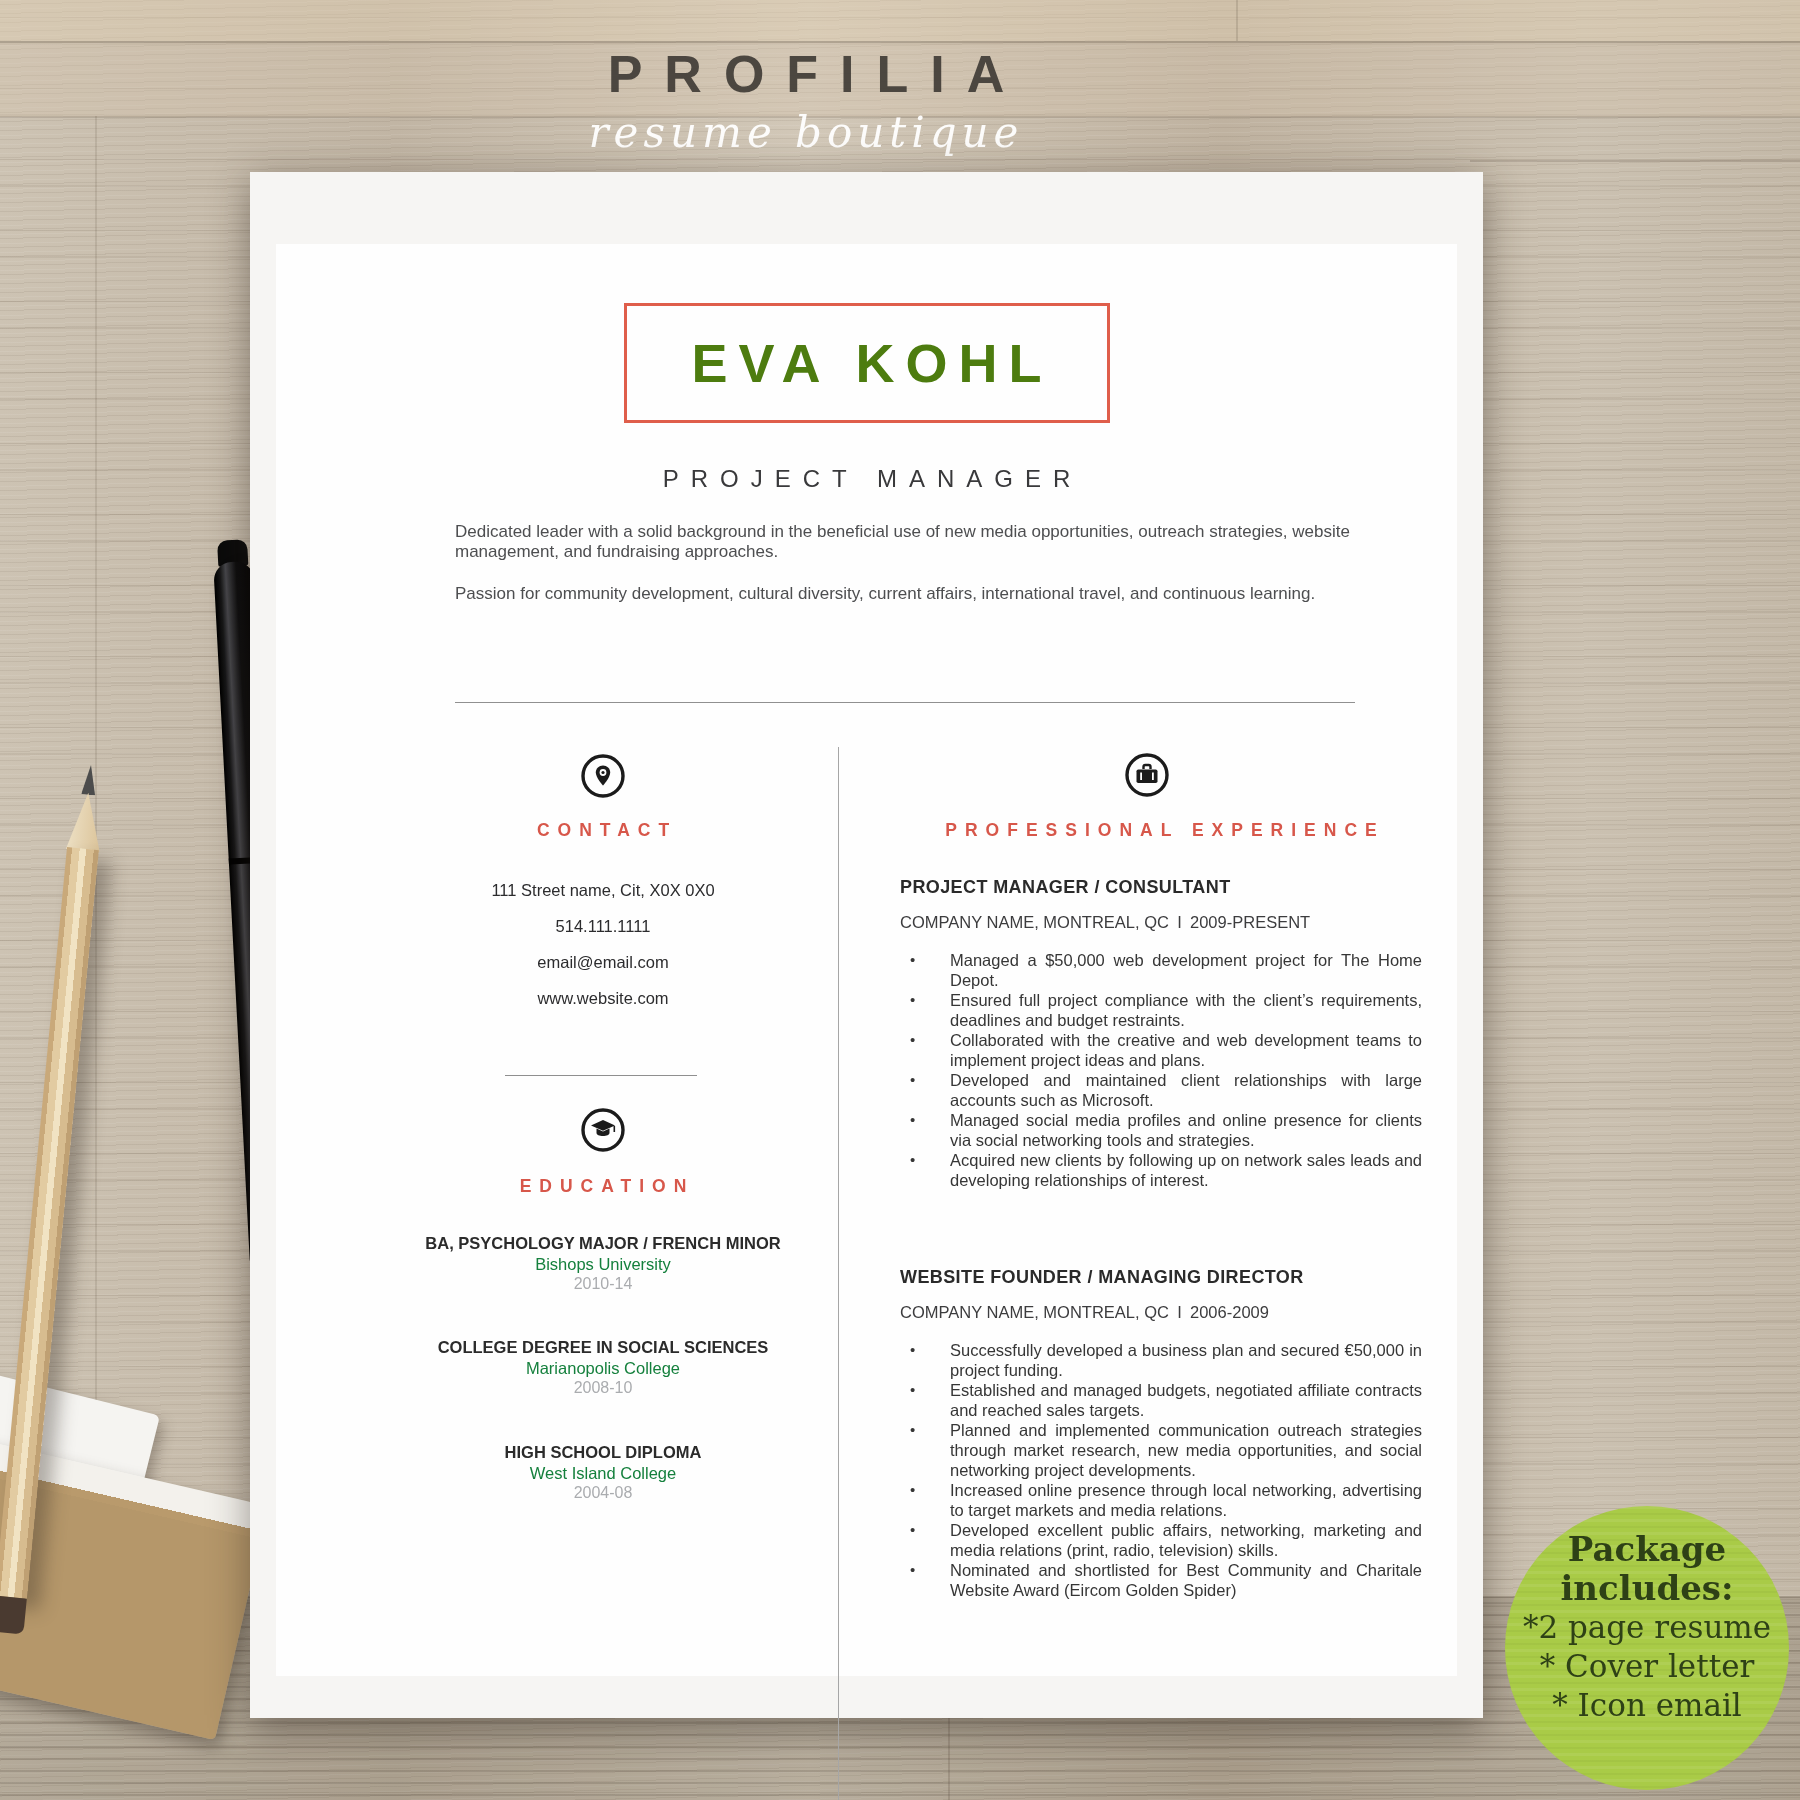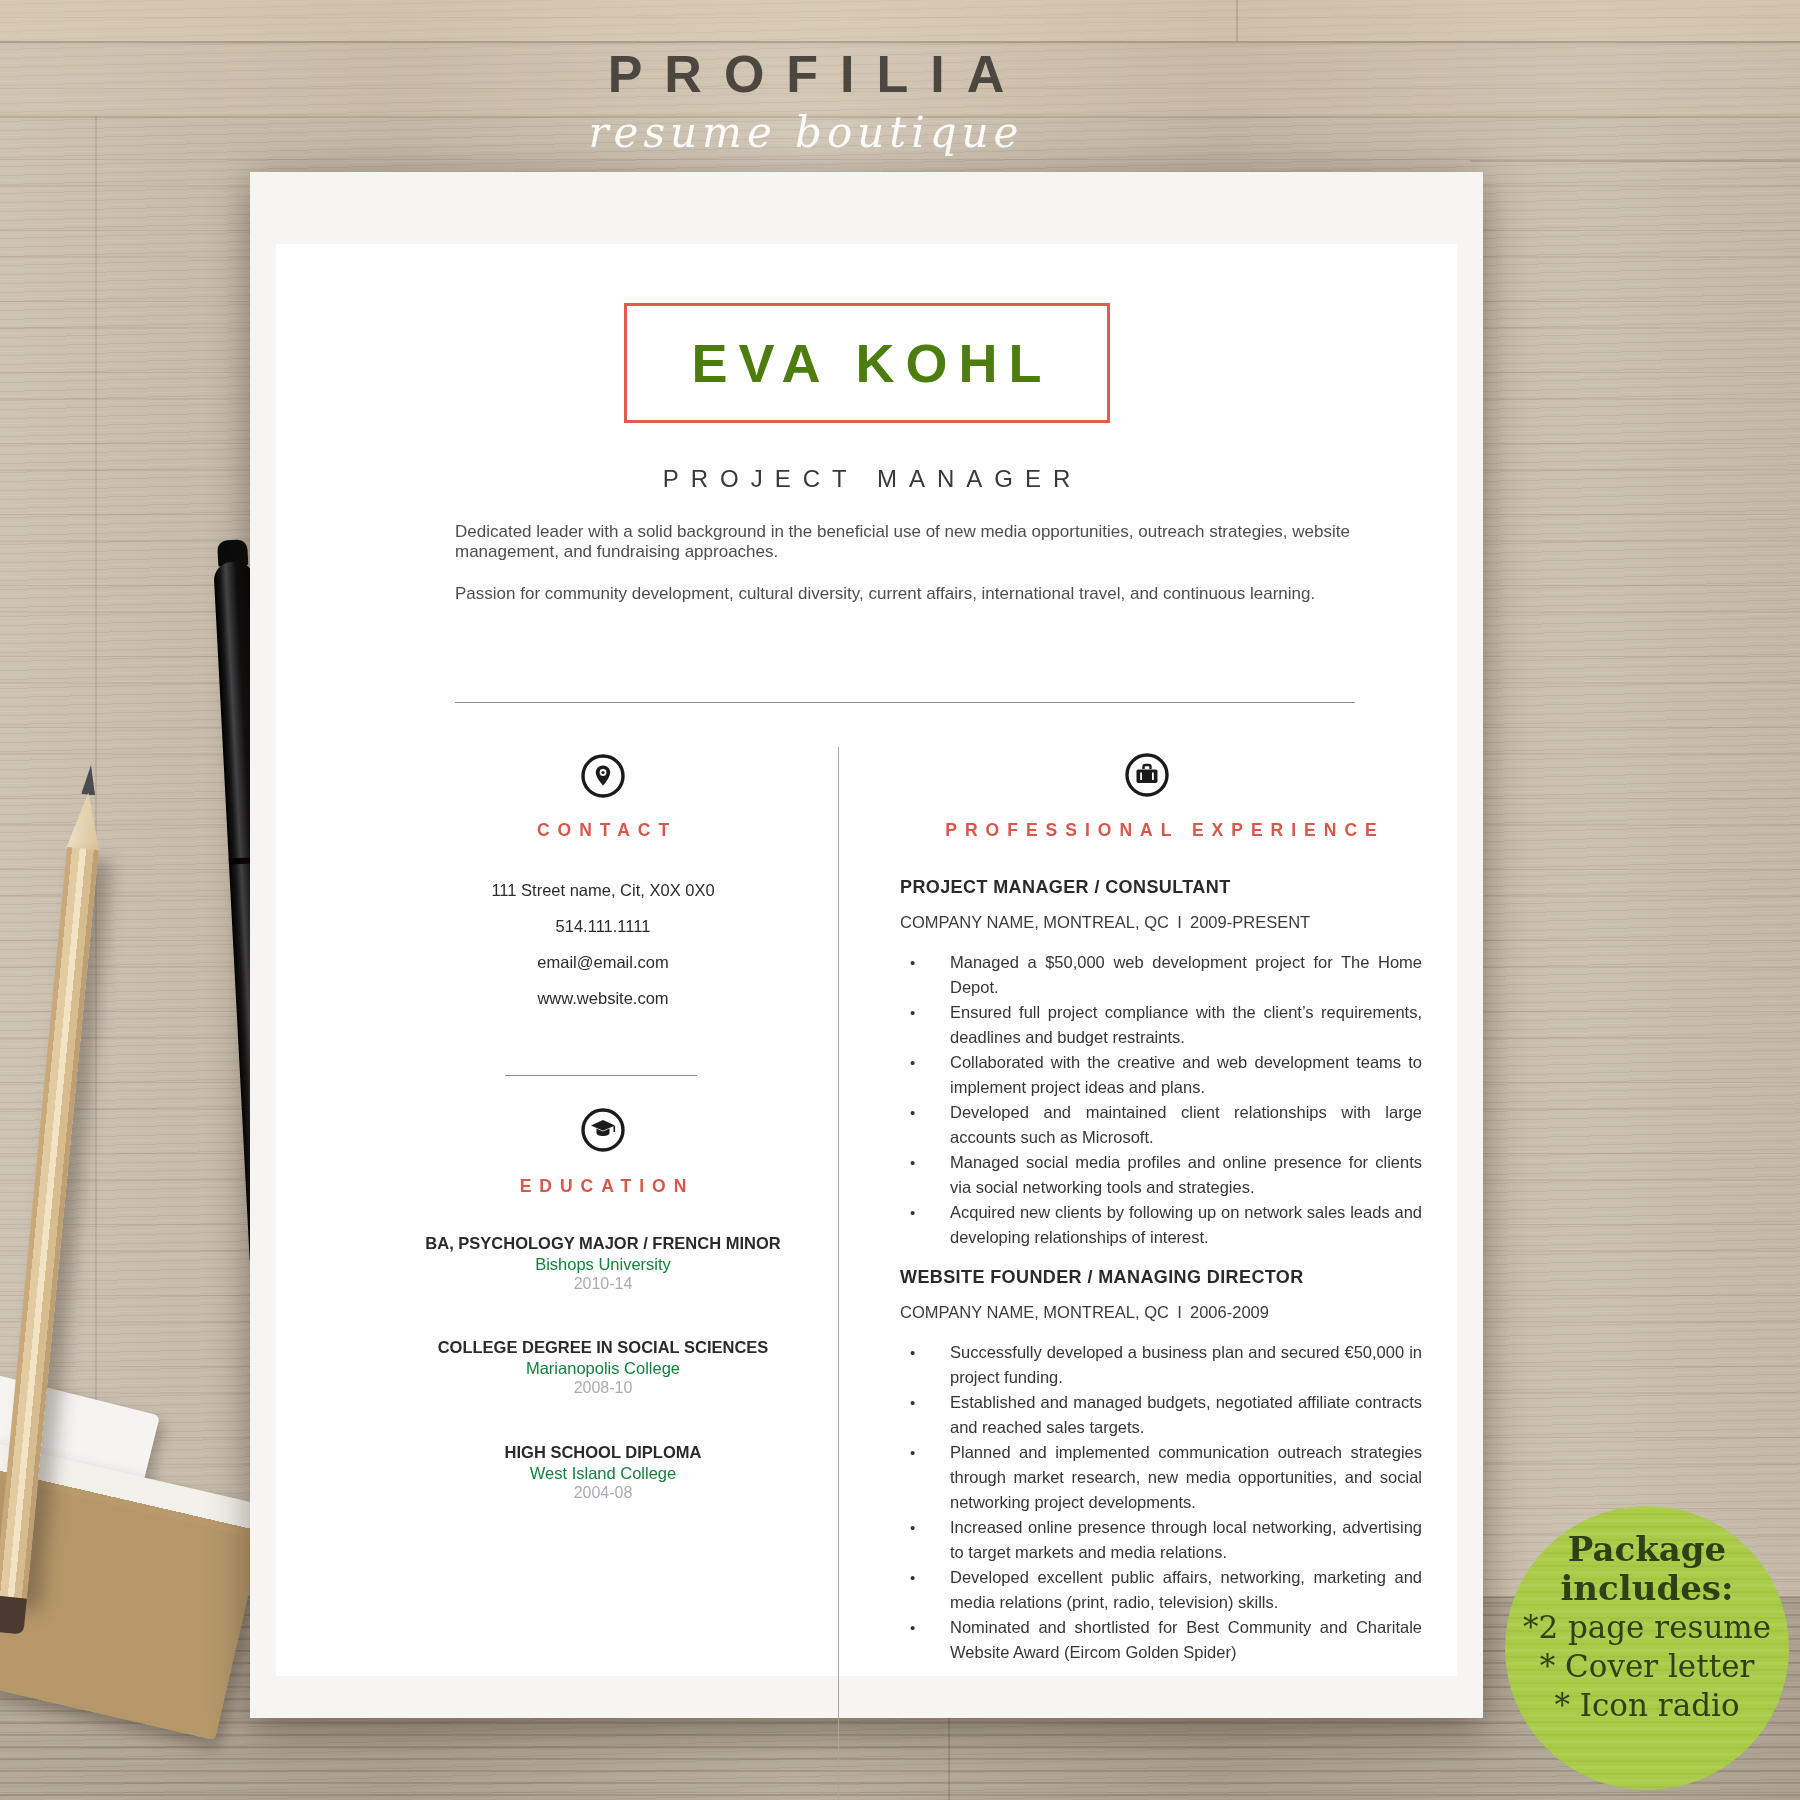--- a/index.html
+++ b/index.html
@@ -88,21 +88,21 @@
   .contact-lines div{margin-bottom:16px;}
   .rule-small{position:absolute;left:255px;top:903px;width:192px;height:1px;background:#8f8f8f;}
   .edu-entry{position:absolute;left:103px;width:500px;text-align:center;}
   .edu-degree{font-size:16.5px;font-weight:700;line-height:21px;color:#2b2b2b;}
   .edu-school{font-size:16.5px;line-height:20px;color:#15803d;}
   .edu-years{font-size:16px;line-height:20px;color:#aaacaf;}
   .job-block{position:absolute;left:650px;width:522px;}
   .jb-title{font-size:18px;font-weight:700;letter-spacing:.4px;color:#2a2a2a;}
   .jb-company{margin-top:15px;font-size:16.5px;color:#3c3c3e;}
   .jb-bullets{margin:18px 0 0 0;padding:0;list-style:none;}
-  .jb-bullets li{position:relative;padding-left:50px;font-size:16.5px;line-height:25px;color:#363636;
+  .jb-bullets li{position:relative;padding-left:50px;font-size:16.5px;line-height:20px;color:#363636;
       text-align:justify;}
   .jb-bullets li::before{content:"•";position:absolute;left:10px;top:0;font-size:15px;color:#363636;}
 
   
   .badge{position:absolute;left:1505px;top:1506px;width:284px;height:284px;border-radius:50%;
       background:#a9cb47;
       background-image:repeating-linear-gradient(180deg, rgba(255,255,255,.07) 0 3px, rgba(0,0,0,0) 3px 7px, rgba(70,90,20,.06) 7px 9px, rgba(0,0,0,0) 9px 13px);
       text-align:center;font-family:"DejaVu Serif","Liberation Serif",serif;color:#2e4116;}
   .badge-line{line-height:39px;font-size:31px;}
   .badge-line.bold{font-weight:700;font-size:34px;}
@@ -249,17 +249,17 @@
       </ul>
     </div>
   </div>
 
   <div class="badge">
     <div class="badge-pad">
       <div class="badge-line bold">Package</div>
       <div class="badge-line bold">includes:</div>
       <div class="badge-line">*2 page resume</div>
       <div class="badge-line">* Cover letter</div>
-      <div class="badge-line">* Icon radio</div>
+      <div class="badge-line">* Icon email</div>
     </div>
   </div>
 
 </div>
 
 </body></html>

